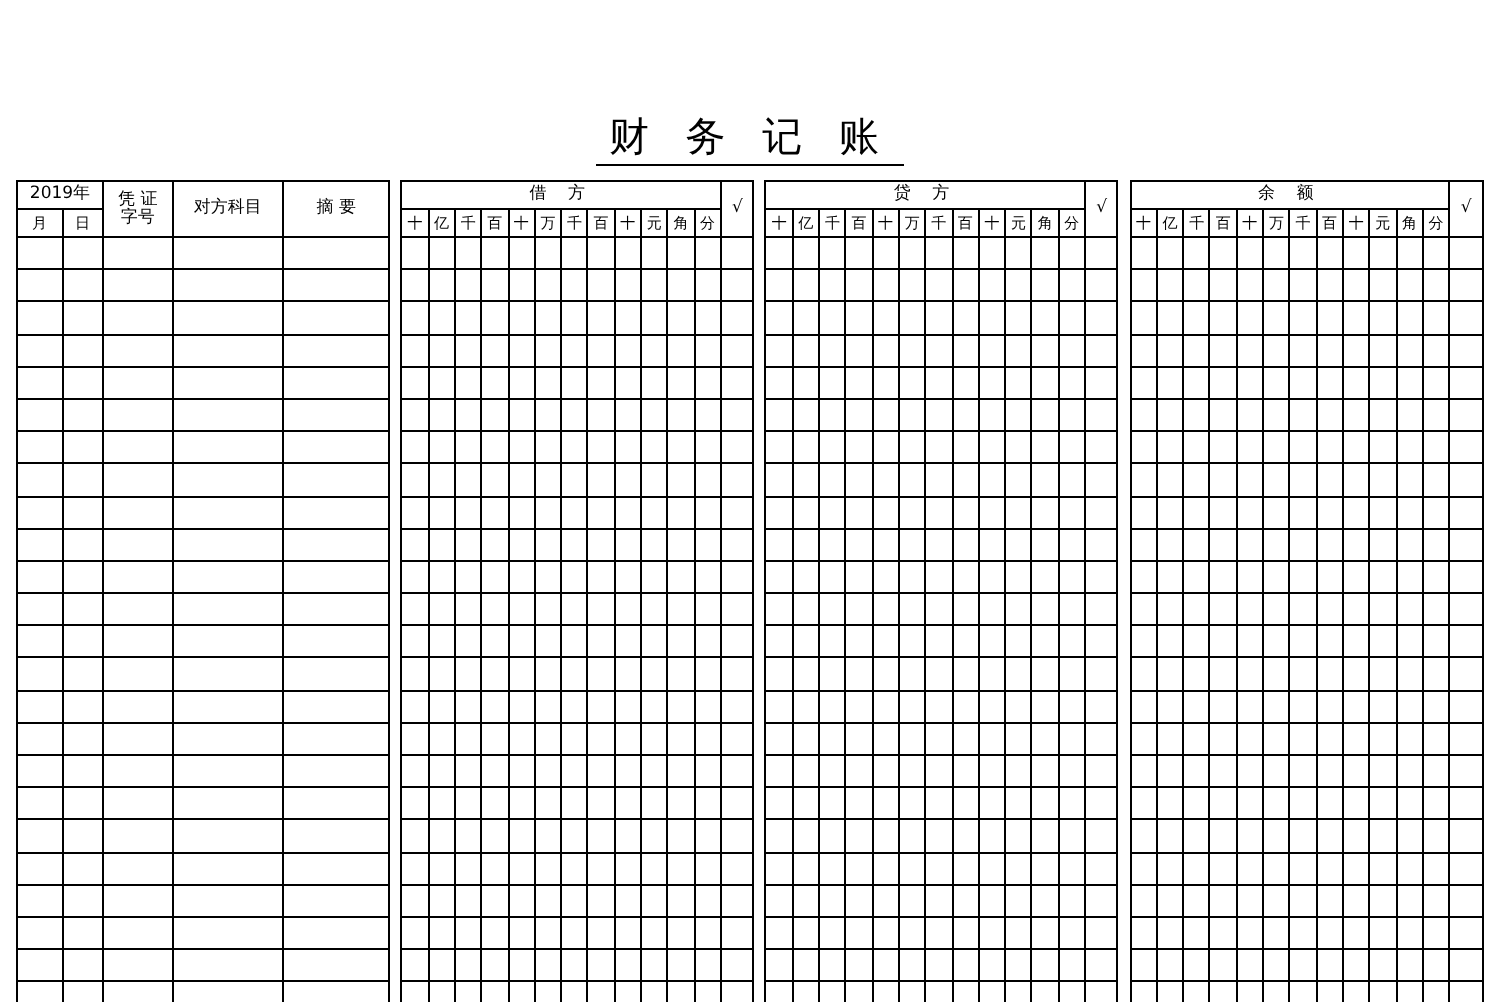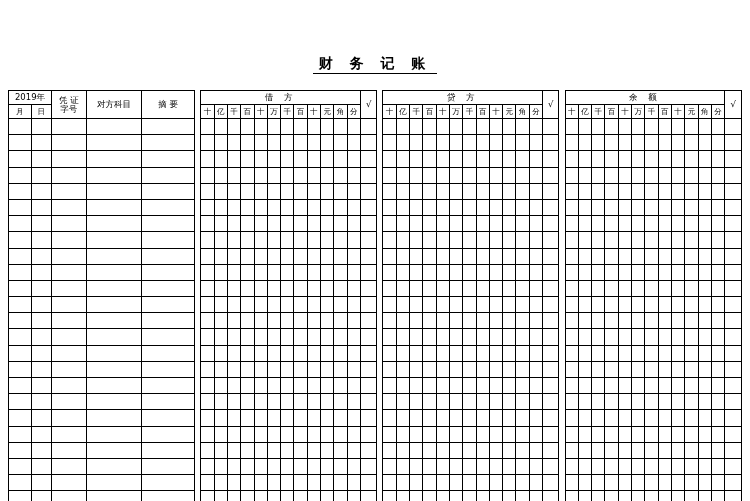--- a/index.html
+++ b/index.html
@@ -19,22 +19,22 @@
     width: 750px;
     height: 501px;
     background: #ffffff;
   }
   .doc-title {
     position: absolute;
     left: 0;
     top: 55px;
     width: 750px;
     text-align: center;
-    font-size: 14px;
-    font-weight: bold;
+    font-size: 20px;
+    font-weight: normal;
     letter-spacing: 6px;
     font-family: "DejaVu Sans", "Liberation Sans", sans-serif;
   }
   .doc-title .underline {
     border-bottom: 1.5px solid #000;
     padding: 0 6px 2px 6px;
   }
 
   .ledger {
     position: absolute;

